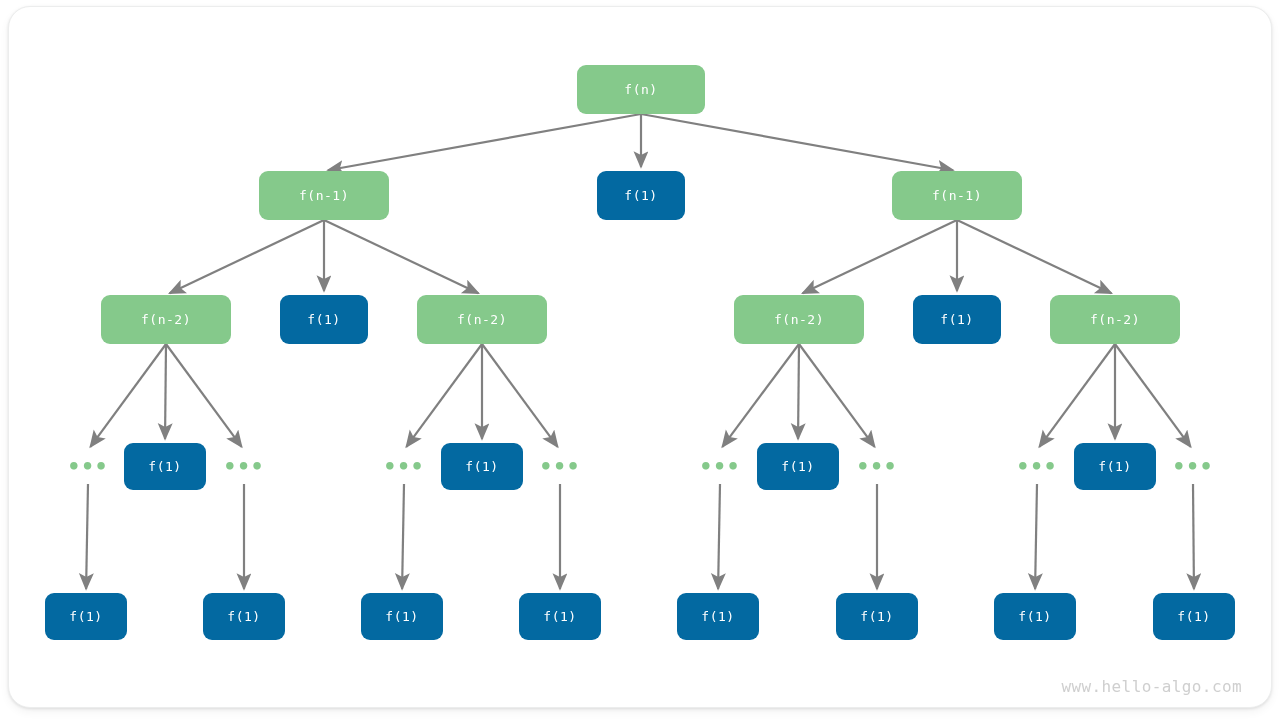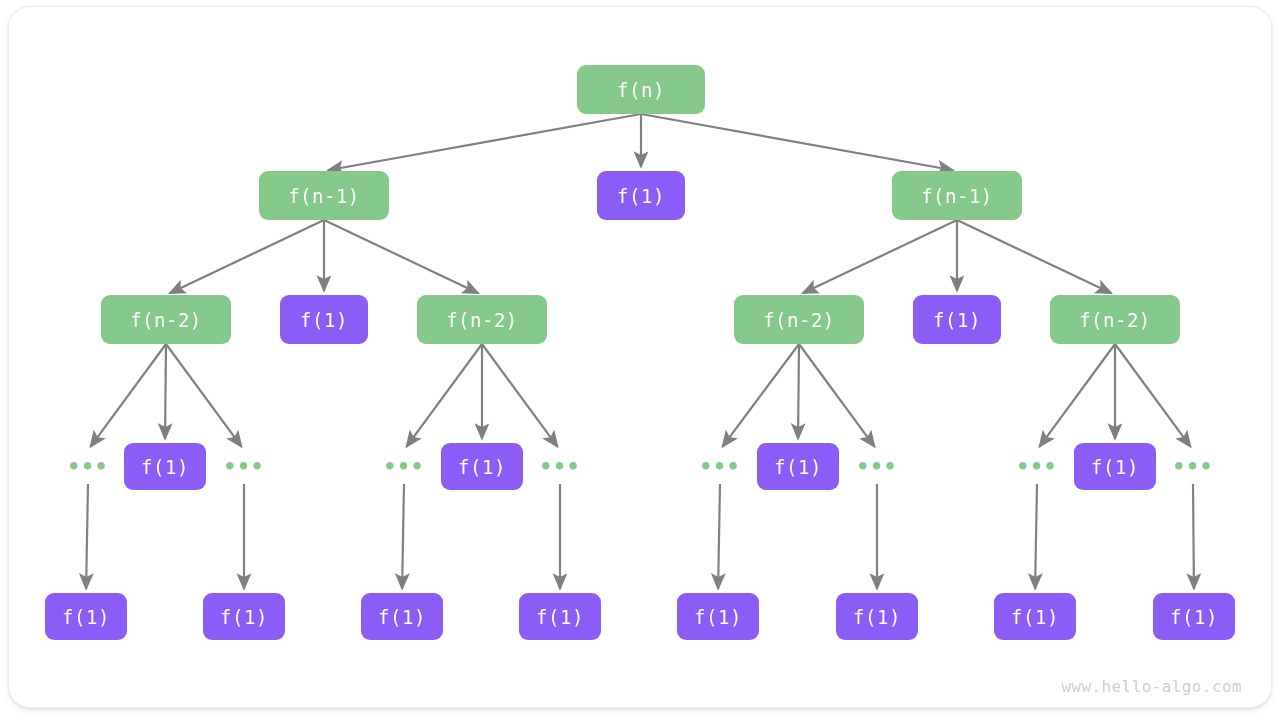--- a/index.html
+++ b/index.html
@@ -35,27 +35,27 @@
     pointer-events: none;
   }
   .node {
     position: absolute;
     display: flex;
     align-items: center;
     justify-content: center;
     border-radius: 9px;
     color: #ffffff;
     font-family: "DejaVu Sans Mono", monospace;
-    font-size: 19px;
+    font-size: 13px;
     letter-spacing: 0.5px;
     box-sizing: border-box;
     user-select: none;
   }
   .node.recurse { background: #85c98b; }
-  .node.base    { background: #8b5cf6; }
+  .node.base    { background: #0369a1; }
   .ellipsis {
     position: absolute;
     display: flex;
     align-items: center;
     justify-content: center;
     color: #85c98b;
     font-family: "DejaVu Sans Mono", monospace;
     font-size: 21px;
     letter-spacing: 1px;
     font-weight: 700;

